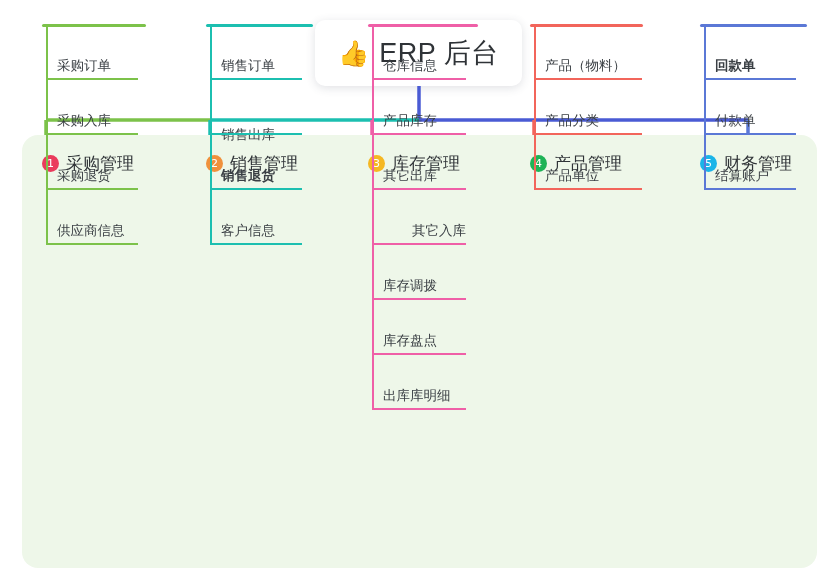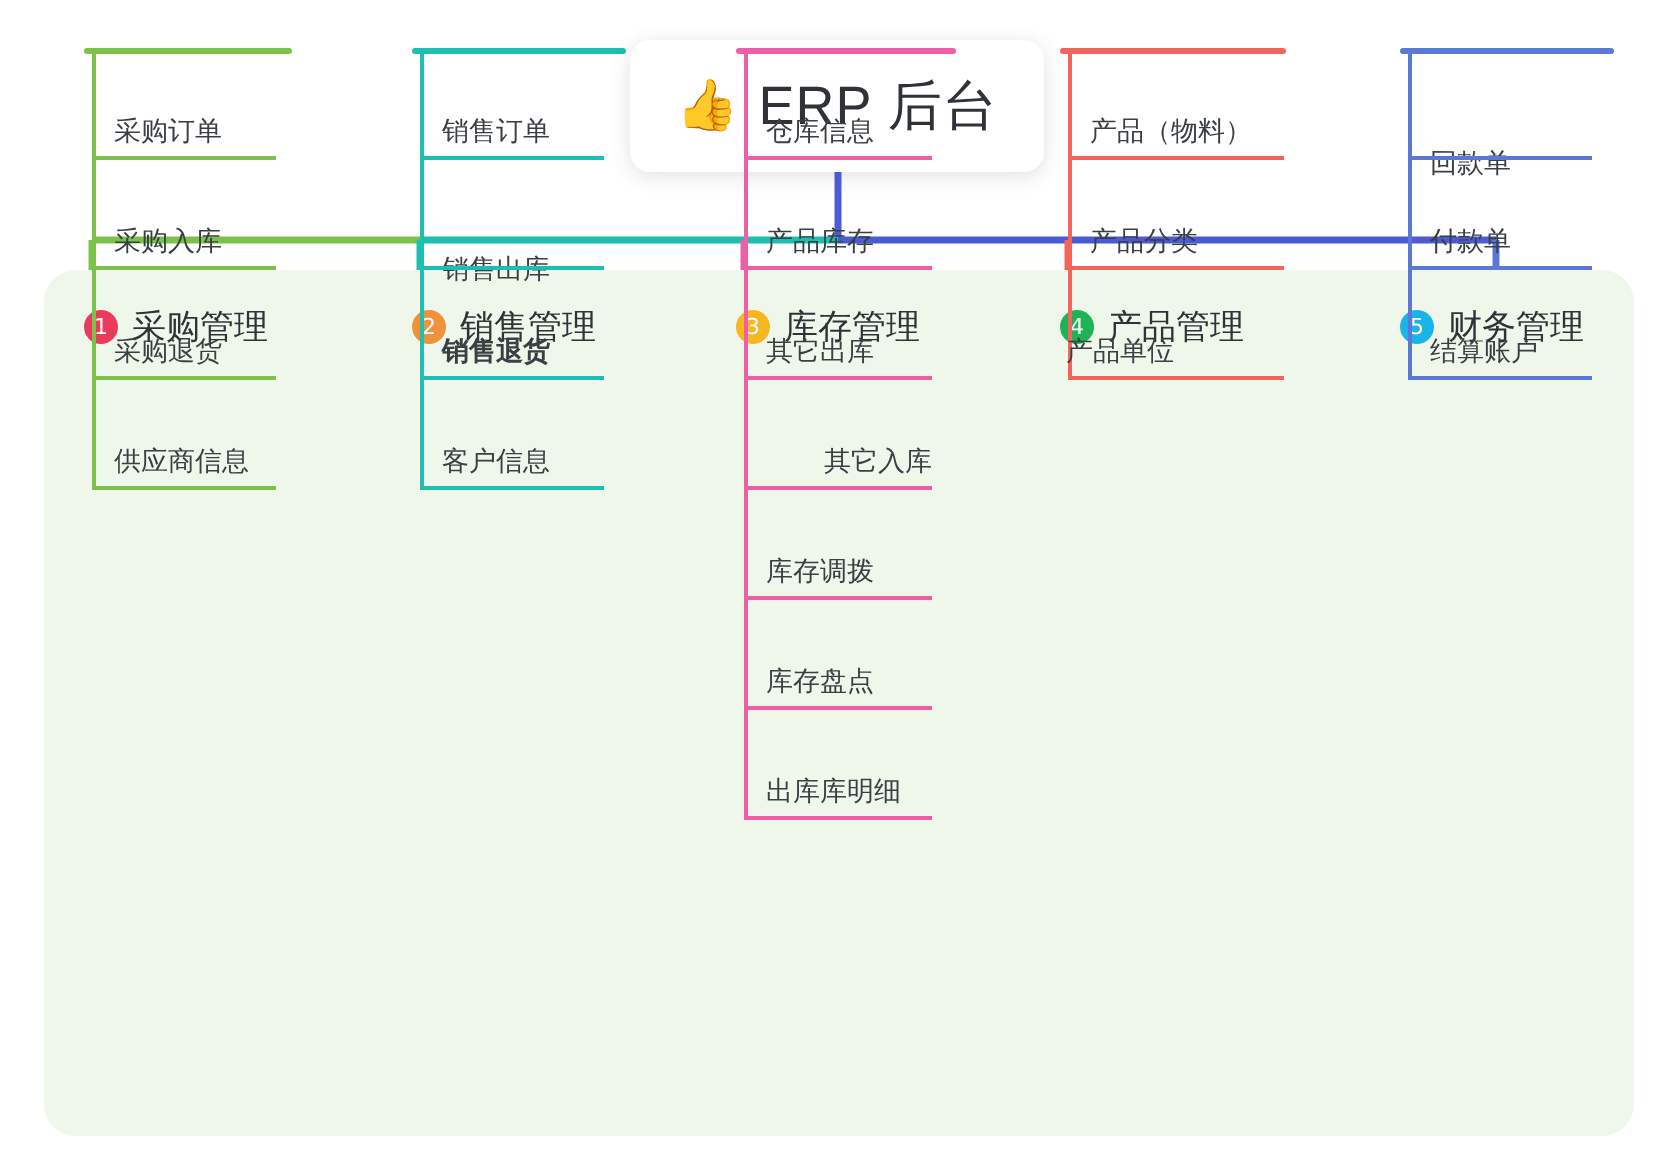--- a/index.html
+++ b/index.html
@@ -148,31 +148,31 @@
         <div class="col-head" style="top: 152px;">
           <span class="badge" style="background: rgb(30, 179, 86);">4</span>
           <span class="col-title">产品管理</span>
         </div>
         <div class="head-rule" style="top: 24px; left: 0px; width: 113px; background: rgb(242, 101, 91);"></div>
         <div class="stem" style="left: 4px; top: 26px; height: 162px; background: rgb(242, 101, 91); position: absolute;"></div>
         <div class="leaf-label" style="left: 15px; top: 57px;">产品（物料）</div>
         <div class="leaf-rule" style="left: 4px; top: 78px; width: 108px; background: rgb(242, 101, 91);"></div>
         <div class="leaf-label" style="left: 15px; top: 112px;">产品分类</div>
         <div class="leaf-rule" style="left: 4px; top: 133px; width: 108px; background: rgb(242, 101, 91);"></div>
-        <div class="leaf-label" style="left: 3px; top: 167px;">产品单位</div>
+        <div class="leaf-label" style="left: 15px; top: 167px;">产品单位</div>
         <div class="leaf-rule" style="left: 4px; top: 188px; width: 108px; background: rgb(242, 101, 91);"></div>
       </div>
       <div class="col" style="left: 700px;">
         <div class="col-head" style="top: 152px;">
           <span class="badge" style="background: rgb(26, 180, 232);">5</span>
           <span class="col-title">财务管理</span>
         </div>
         <div class="head-rule" style="top: 24px; left: 0px; width: 107px; background: rgb(91, 120, 214);"></div>
         <div class="stem" style="left: 4px; top: 26px; height: 162px; background: rgb(91, 120, 214); position: absolute;"></div>
-        <div class="leaf-label" style="left: 15px; top: 73px;">回款单</div>
+        <div class="leaf-label" style="left: 15px; top: 57px; font-weight: bold;">回款单</div>
         <div class="leaf-rule" style="left: 4px; top: 78px; width: 92px; background: rgb(91, 120, 214);"></div>
         <div class="leaf-label" style="left: 15px; top: 112px;">付款单</div>
         <div class="leaf-rule" style="left: 4px; top: 133px; width: 92px; background: rgb(91, 120, 214);"></div>
         <div class="leaf-label" style="left: 15px; top: 167px;">结算账户</div>
         <div class="leaf-rule" style="left: 4px; top: 188px; width: 92px; background: rgb(91, 120, 214);"></div>
       </div>
     </div>
 
 </div>
 

